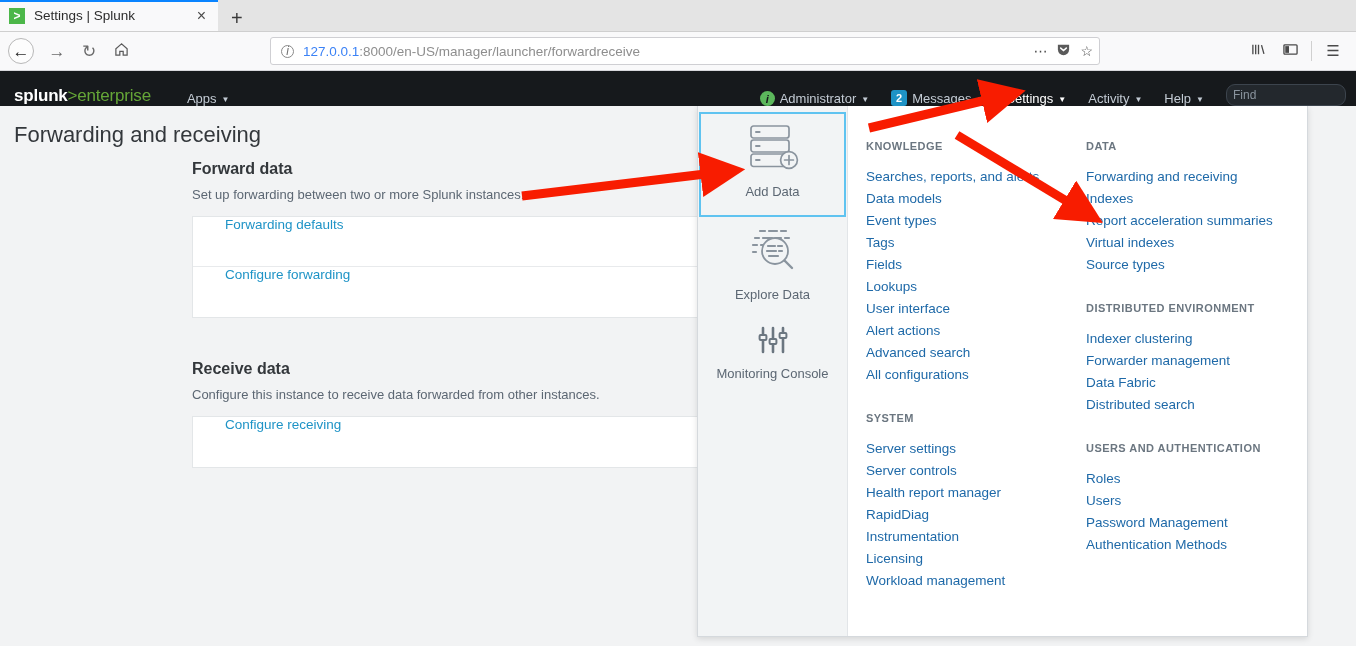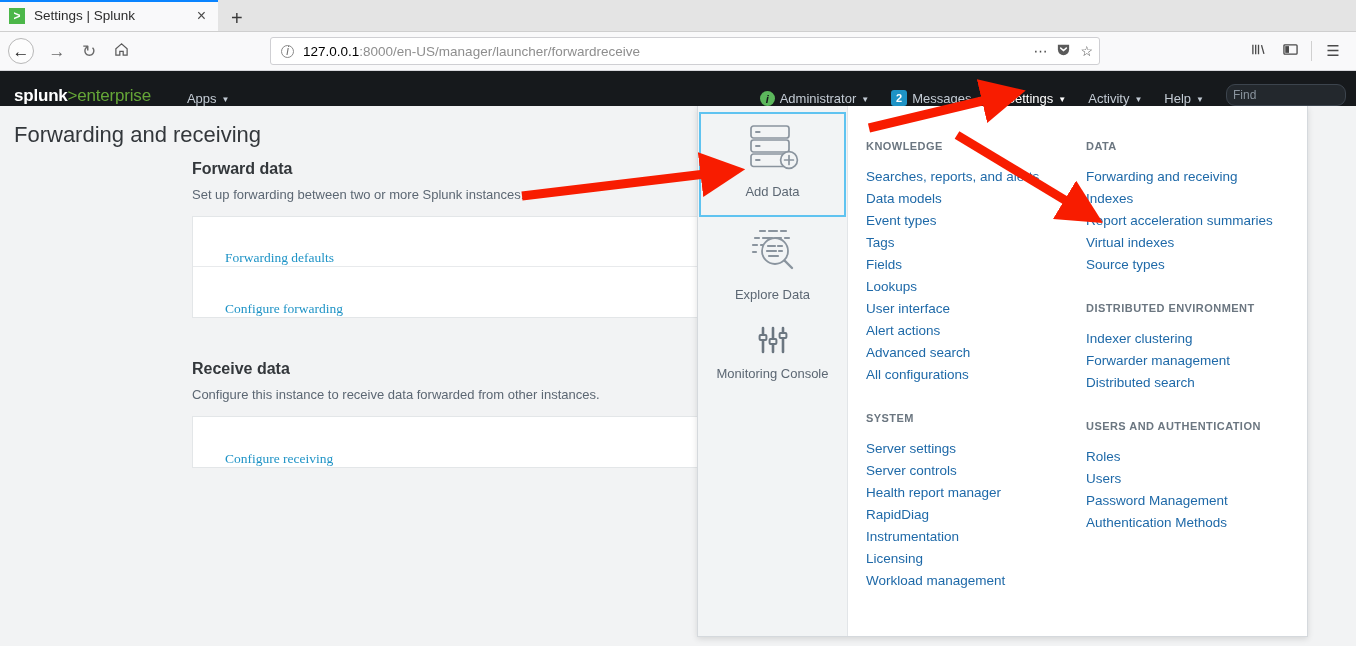--- a/index.html
+++ b/index.html
@@ -56,21 +56,21 @@
   #urlbar {
     width: 830px; height: 28px; background: #fff;
     border: 1px solid #cfcfd3; border-radius: 3px;
     display: flex; align-items: center; padding: 0 6px 0 10px;
   }
   .url-info { font-size: 12px; color: #737373; border:1px solid #8a8a8a;
     border-radius:50%; width:13px; height:13px; display:flex;
     align-items:center; justify-content:center; font-style:italic;
     flex:0 0 13px; }
   .url-text { flex: 1; font-size: 13.5px; color: #8e8e8e; margin-left: 9px; white-space:nowrap; }
-  .url-text b { color: #000000; font-weight: 400; }
+  .url-text b { color: #3b82f6; font-weight: 400; }
   .url-act { color: #4a4a4a; font-size: 14px; margin-left: 9px; }
   .toolbar-right { display: flex; align-items: center; gap: 2px; margin-left: 10px; }
   .tb-icon { width: 30px; text-align: center; color: #4a4a4a; font-size: 15px; }
   .tb-sep { width:1px; height:20px; background:#d0d0d0; margin:0 4px; }
 
   
   #splunk-header {
     height: 35px; background: #16191c;
     display: flex; align-items: flex-end; padding: 0 10px 0 14px;
     position: relative; z-index: 5;
@@ -113,23 +113,22 @@
 
   #page-title {
     font-size: 22px; color: #33373b; font-weight: 400;
     padding: 16px 0 0 14px;
   }
   #content { padding-left: 192px; padding-top: 12px; }
   .sec-title { font-size: 16px; font-weight: bold; color: #33373b; }
   .sec-desc { font-size: 13px; color: #5c6773; margin-top: 9px; }
   .card { background: #fff; border: 1px solid #e3e6e8; margin-top: 14px; width: 606px; }
   .card-row {
-    height: 50px; display: flex; align-items: flex-end; padding-left: 32px;
+    height: 50px; display: flex; align-items: flex-start; padding-left: 32px;
     border-bottom: 1px solid #e8eaec;
-    font-family: Liberation Serif, serif;
   }
   .card-row:last-child { border-bottom: none; }
   .card-link { color: #1e93c6; font-size: 13.5px; }
   .sec-gap { height: 42px; }
 
   
   #settings-panel {
     position: absolute; left: 697px; top: 0px; width: 611px; height: 531px;
     background: #fff; border: 1px solid #d5d9dd;
     border-top: none; display: flex; z-index: 4;
@@ -386,20 +385,21 @@
           <a href="#">Forwarding and receiving</a>
           <a href="#">Indexes</a>
           <a href="#">Report acceleration summaries</a>
           <a href="#">Virtual indexes</a>
           <a href="#">Source types</a>
         </div>
         <div class="grp">
           <div class="grp-head">DISTRIBUTED ENVIRONMENT</div>
           <a href="#">Indexer clustering</a>
           <a href="#">Forwarder management</a>
+          <a href="#">Data Fabric</a>
           <a href="#">Distributed search</a>
         </div>
         <div class="grp">
           <div class="grp-head">USERS AND AUTHENTICATION</div>
           <a href="#">Roles</a>
           <a href="#">Users</a>
           <a href="#">Password Management</a>
           <a href="#">Authentication Methods</a>
         </div>
       </div>

